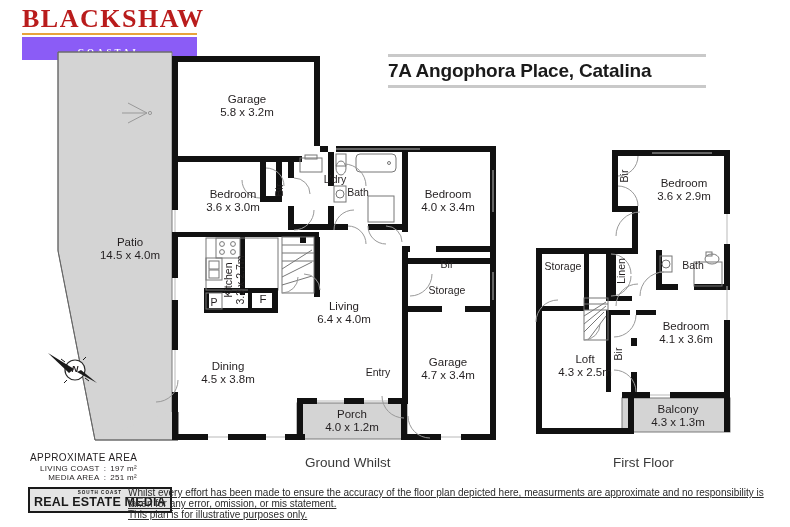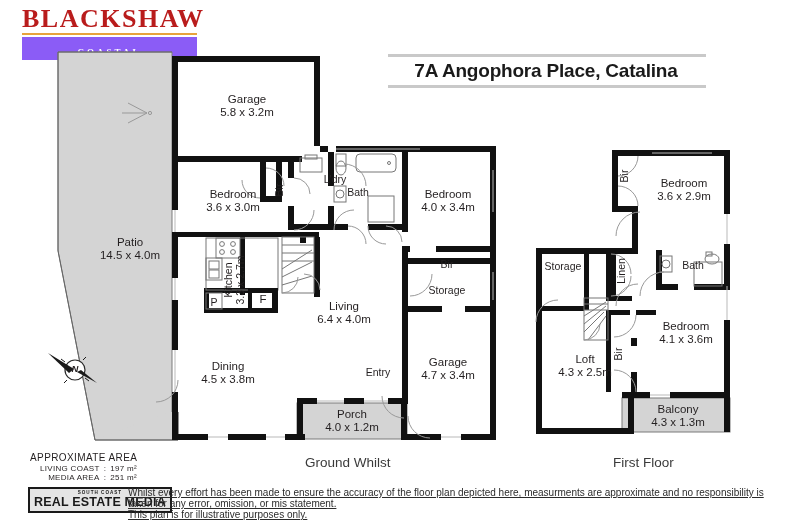--- a/index.html
+++ b/index.html
@@ -27,21 +27,21 @@
     font-family:"Liberation Serif", serif;
     font-size:9px;letter-spacing:3px;font-weight:bold;
     padding:10px 0 3px 0;
   }
 
   
   #title-wrap{position:absolute;left:388px;top:54px;width:318px;}
   #title-wrap .tline{height:3px;background:#c9c9c9;}
   #title{
     font-size:19px;font-weight:bold;color:#1a1a1a;
-    text-align:center;padding:3px 2px 3px 0;letter-spacing:-0.2px;
+    text-align:left;padding:3px 2px 3px 0;letter-spacing:-0.2px;
     white-space:nowrap;
   }
 
   
   #plan{position:absolute;left:0;top:0;width:790px;height:527px;}
   svg{display:block;}
 
   
   .lbl{position:absolute;text-align:center;line-height:13px;font-size:11.5px;color:#231f20;white-space:nowrap;}
   .lbl .n{display:block;}

